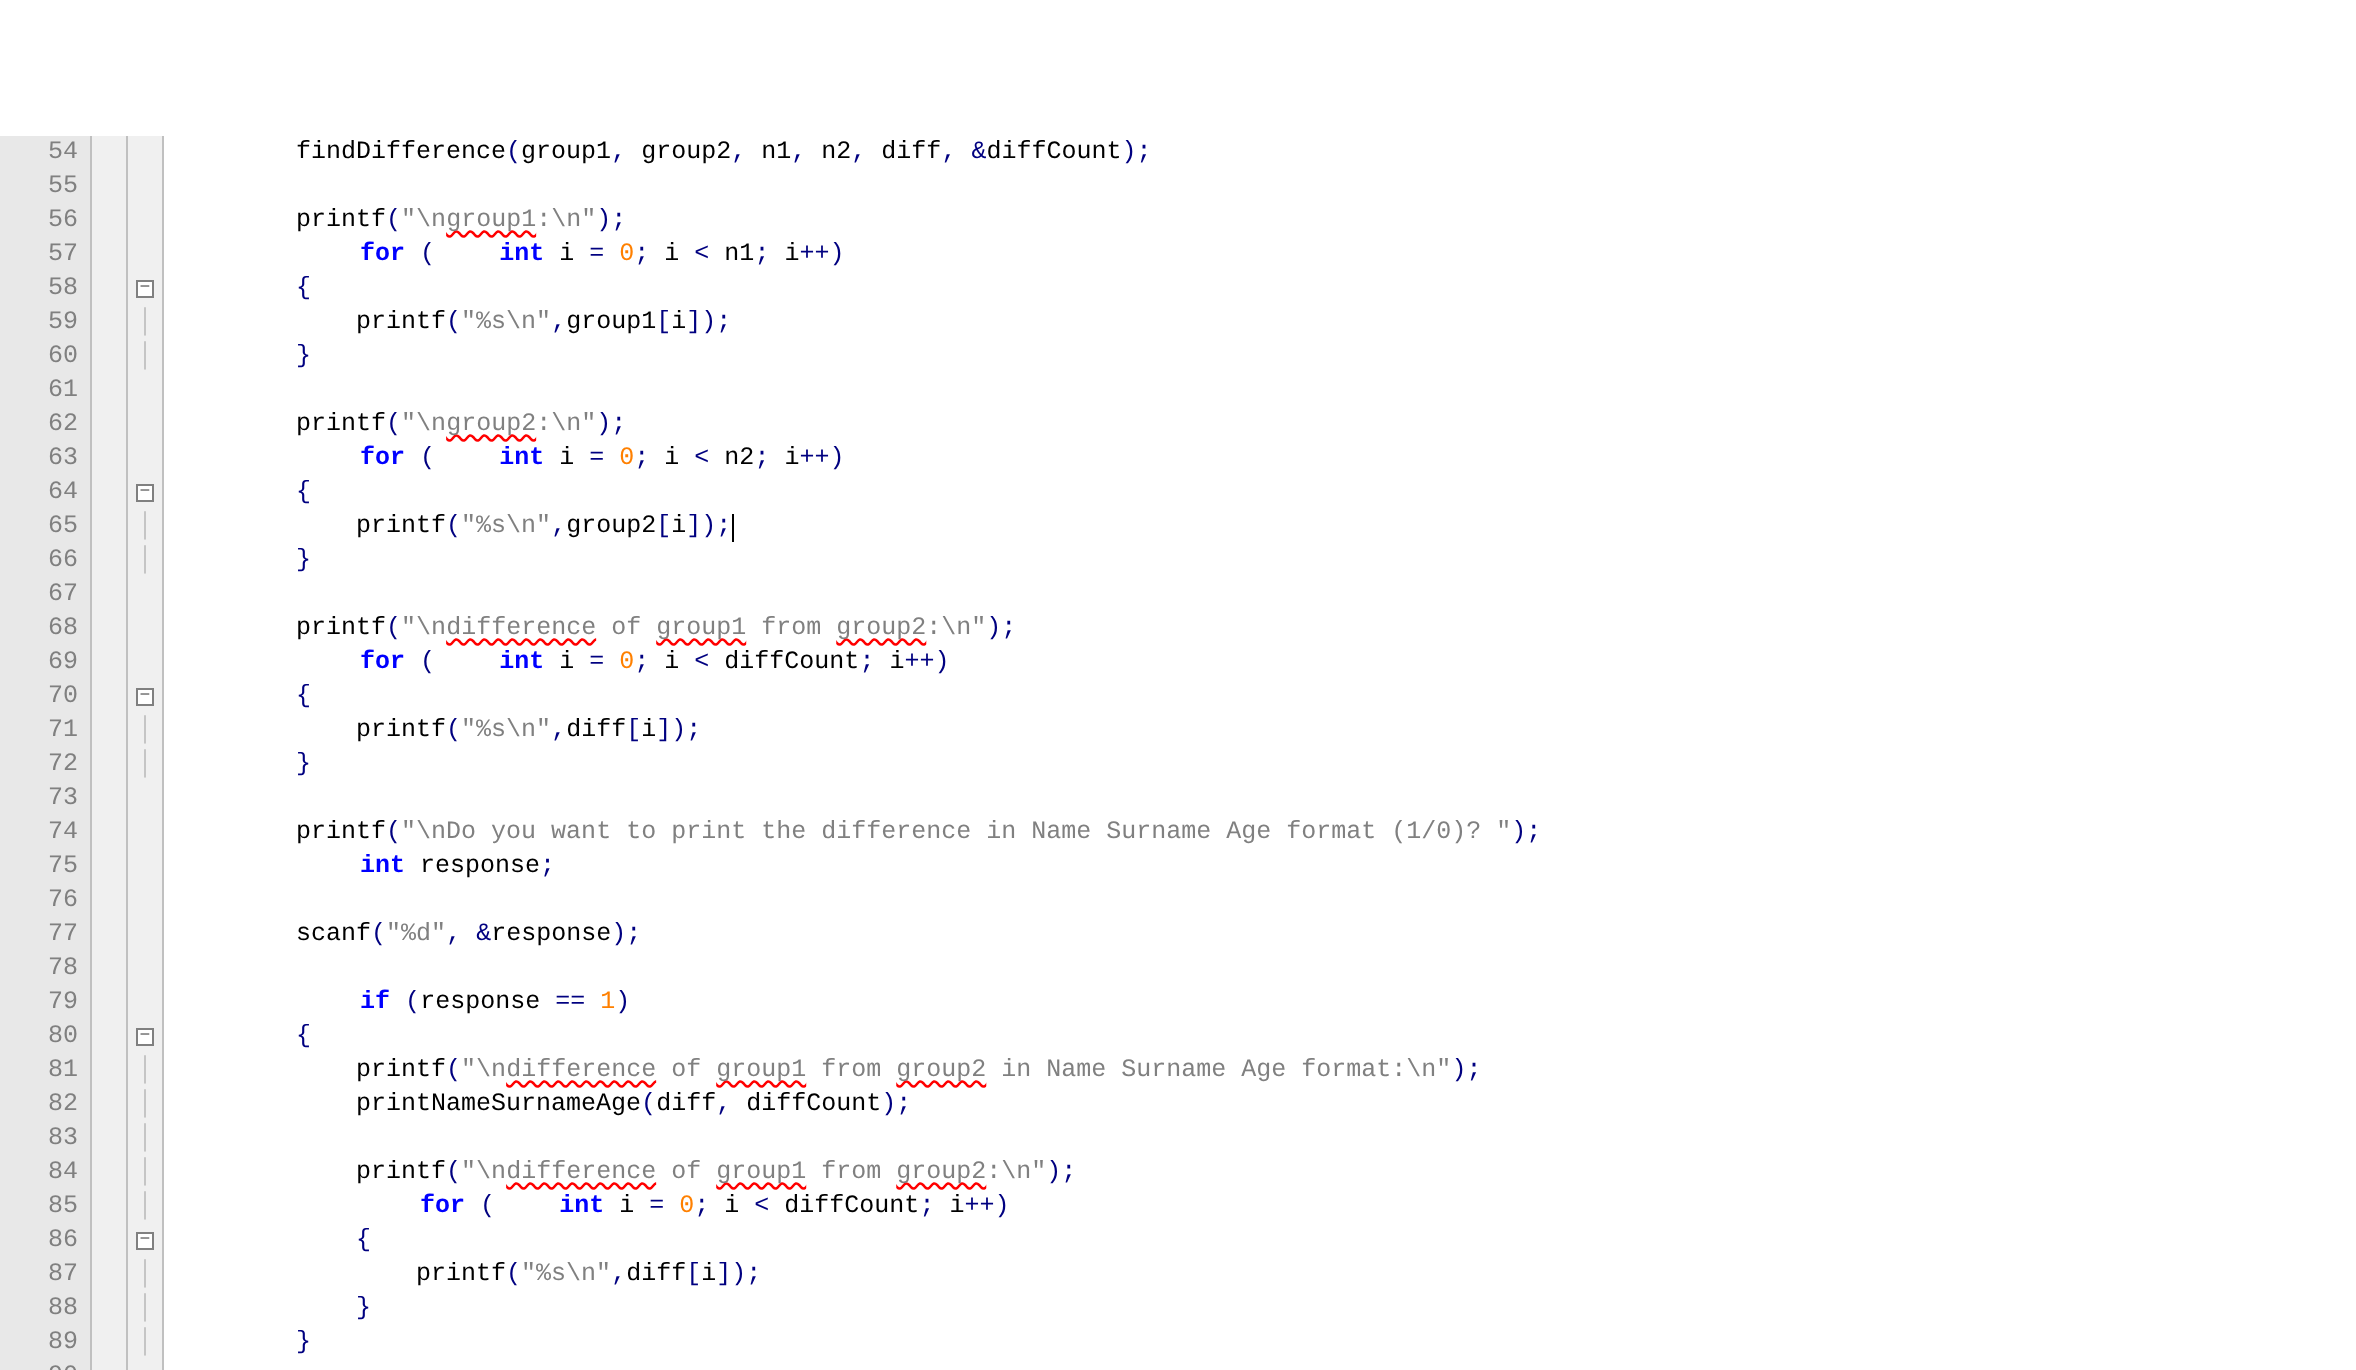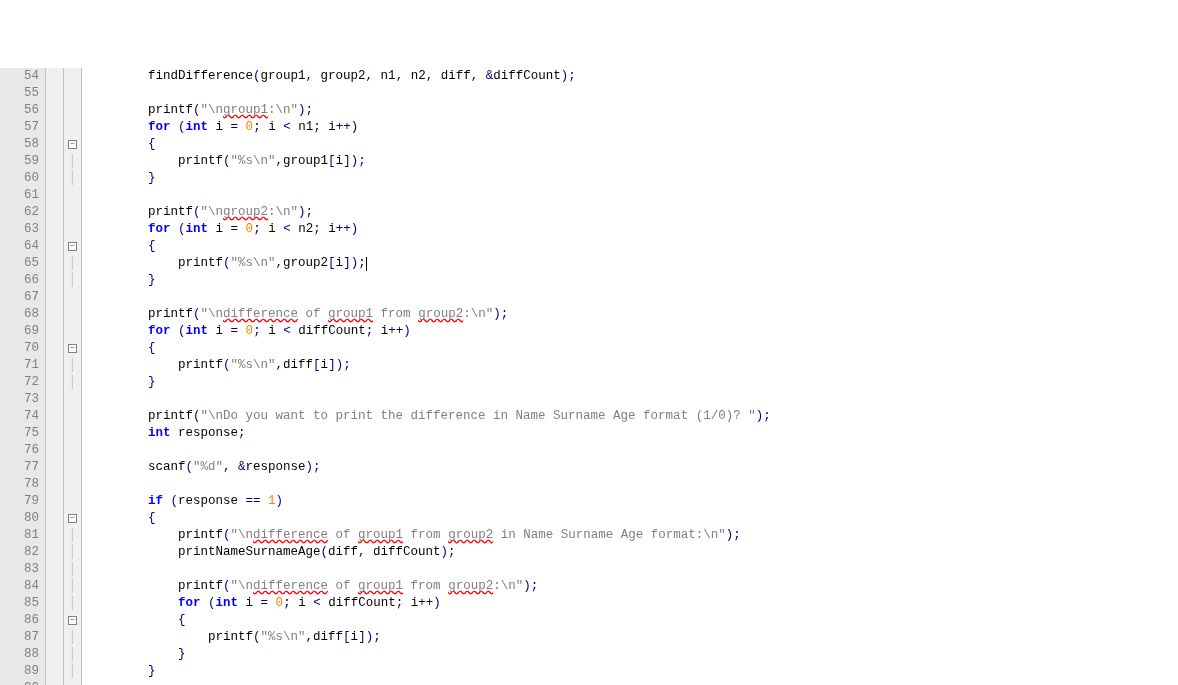--- a/index.html
+++ b/index.html
@@ -51,21 +51,21 @@
     position: relative;
     top: -1px;
   }
   .code {
     flex: 1;
     padding-left: 6px;
     color: #000000;
     position: relative;
   }
   .ln { height: 17px; }
-  .kw { color: #0000ff; font-weight: bold; }
+  .kw { color: #0000ff; font-weight: bold; margin-left: 32px; }
   .num { color: #ff8000; }
   .str { color: #808080; }
   .op { color: #000080; }
   .spell { text-decoration: underline wavy #ff0000; text-decoration-skip-ink: none; }
   .cursor {
     display: inline-block;
     width: 1px;
     height: 14px;
     background: #000000;
     vertical-align: text-bottom;

